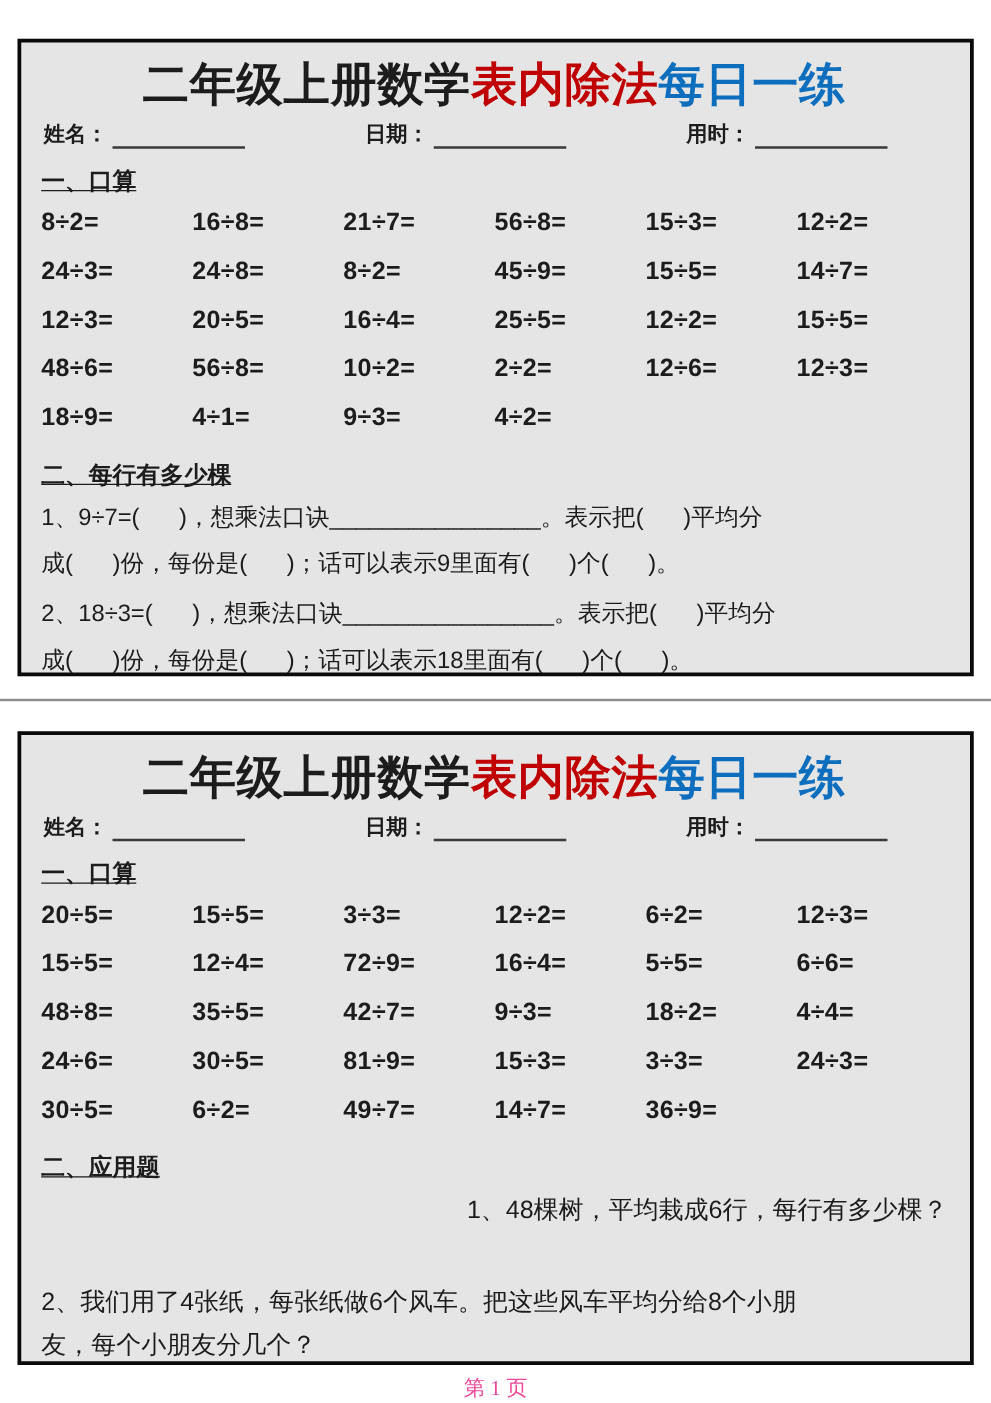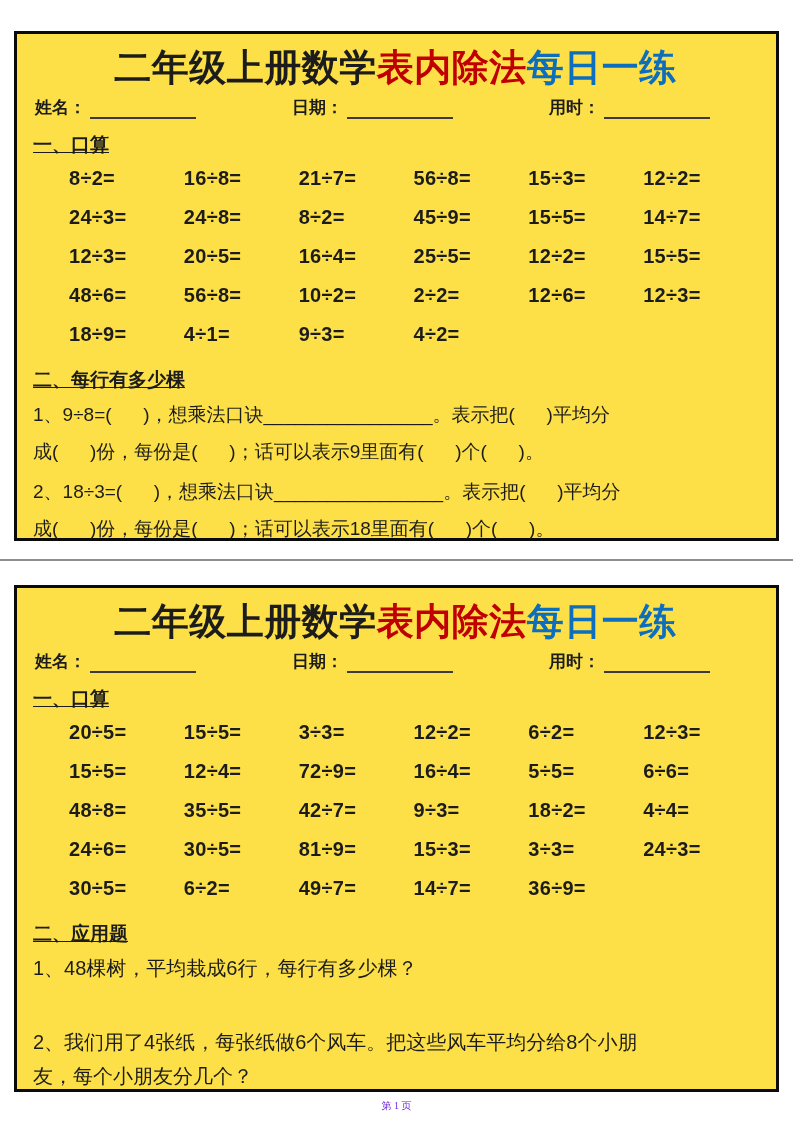--- a/index.html
+++ b/index.html
@@ -12,21 +12,21 @@
     width:793px;height:1122px;
     background:#ffffff;
     font-family:"Liberation Sans", sans-serif;
     color:var(--ink);
     overflow:hidden;
   }
   .panel{
     box-sizing:border-box;
     margin:0 14px;
     border:3px solid #0a0a0a;
-    background:#fde047;
+    background:#e5e5e5;
     padding:4px 18px 0 16px;
   }
   .panel.first{margin-top:31px;height:510px;}
   .panel.second{height:507px;}
   .divider{
     width:100%;height:2px;background:#8f8f8f;
     margin:18px 0 24px 0;
   }
   .title{
     text-align:center;
@@ -60,43 +60,42 @@
     text-decoration:underline;
   }
   .grid{
     display:grid;
     grid-template-columns:repeat(6,1fr);
     font-size:20px;
     font-weight:600;
     line-height:39px;
     letter-spacing:0.3px;
     margin-top:1px;
-    margin-left:36px;
   }
   .fill-problem{
     font-size:19px;
     font-weight:500;
     line-height:37px;
     margin:3px 0 1px 0;
     white-space:pre-wrap;
   }
   .word-problem{
     font-size:20px;
     font-weight:500;
     line-height:34px;
     margin:4px 0 0 0;
     white-space:pre-wrap;
   }
-  .word-problem.spaced{margin-bottom:40px;}
+  .word-problem.spaced{margin-bottom:40px;text-align:right;}
   .footer{
     text-align:center;
-    font-size:10px;
+    font-size:17px;
     margin-top:7px;
     font-family:"Liberation Serif", serif;
-    color:#6d28d9;
+    color:#ec4899;
   }
 </style>
 </head>
 <body>
 
 <div class="page">
 
   <section class="panel first">
     <h1 class="title"><span>二年级上册数学</span><span class="t-red">表内除法</span><span class="t-blue">每日一练</span></h1>
 
@@ -141,21 +140,21 @@
         <div class="prob">2÷2=</div>
         <div class="prob">12÷6=</div>
         <div class="prob">12÷3=</div>
         <div class="prob">18÷9=</div>
         <div class="prob">4÷1=</div>
         <div class="prob">9÷3=</div>
         <div class="prob">4÷2=</div>
       </div>
 
     <h2 class="section-heading">二、每行有多少棵</h2>
-    <p class="fill-problem">1、9÷8=(      )，想乘法口诀________________。表示把(      )平均分
+    <p class="fill-problem">1、9÷7=(      )，想乘法口诀________________。表示把(      )平均分
 成(      )份，每份是(      )；话可以表示9里面有(      )个(      )。</p>
     <p class="fill-problem">2、18÷3=(      )，想乘法口诀________________。表示把(      )平均分
 成(      )份，每份是(      )；话可以表示18里面有(      )个(      )。</p>
   </section>
 
   <div class="divider"></div>
 
   <section class="panel second">
     <h1 class="title"><span>二年级上册数学</span><span class="t-red">表内除法</span><span class="t-blue">每日一练</span></h1>
 

